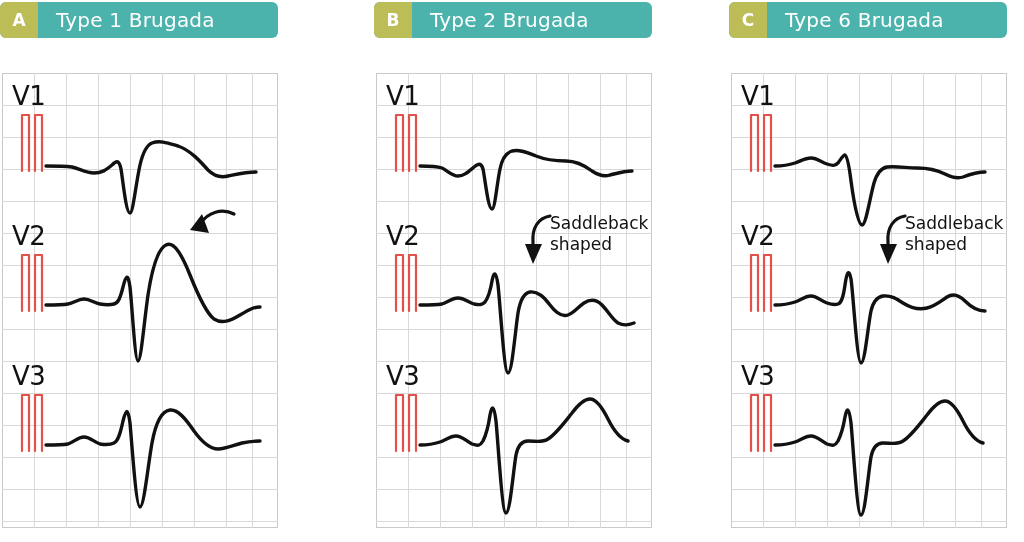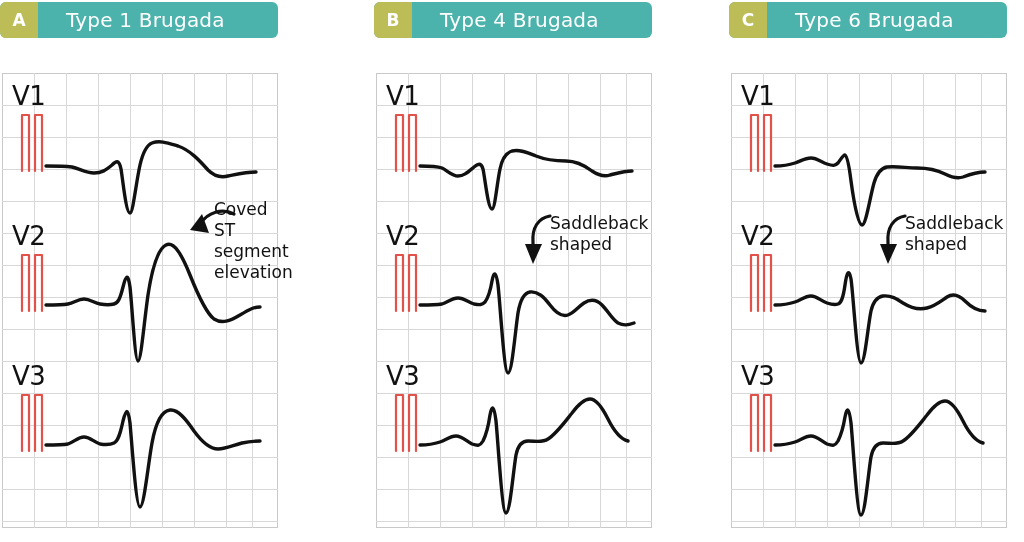--- a/index.html
+++ b/index.html
@@ -28,21 +28,21 @@
     width:38px;height:36px;
     background:#bdbd57;
     color:#ffffff;
     font-size:17px;font-weight:bold;
     display:flex;align-items:center;justify-content:center;
     flex:none;
   }
   .banner-title{
     color:#ffffff;
     font-size:20px;
-    padding-left:28px;
+    padding-left:18px;
     letter-spacing:.2px;
     white-space:nowrap;
   }
 
   
   .grid-area{
     position:absolute;
     left:2px;top:73px;
     width:276px;height:455px;padding-left:20px;
   }
@@ -137,30 +137,27 @@
 
     <div class="lead-label" style="left:10px;top:8px;">V1</div>
     <div class="lead-label" style="left:10px;top:148px;">V2</div>
     <div class="lead-label" style="left:10px;top:288px;">V3</div>
   </div>
 
   <svg class="arrow-svg" style="left:180px;top:200px;" width="60" height="50">
     <path d="M54,14 C42,8 28,12 20,24" fill="none" stroke="#111111" stroke-width="3.2" stroke-linecap="round"></path>
     <path d="M22,14 L10,30 L29,33 Z" fill="#111111"></path>
   </svg>
-  <div class="annot" style="left:214px;top:199px;">Coved ST
-segment
-elevation</div>
 </div>
 
 <div class="panel" id="panel-b">
 
   <div class="banner">
     <div class="banner-badge">B</div>
-    <div class="banner-title">Type 4 Brugada</div>
+    <div class="banner-title">Type 2 Brugada</div>
   </div>
 
   <div class="grid-area">
     <svg class="grid-svg" width="276" height="455">
       <rect x="0.5" y="0.5" width="275" height="454" fill="#ffffff" stroke="#c9c9c9" stroke-width="1"></rect>
       <g stroke="#d8d8d8" stroke-width="1">
         <line x1="32.5" y1="0" x2="32.5" y2="455"></line>
         <line x1="64.5" y1="0" x2="64.5" y2="455"></line>
         <line x1="96.5" y1="0" x2="96.5" y2="455"></line>
         <line x1="128.5" y1="0" x2="128.5" y2="455"></line>

